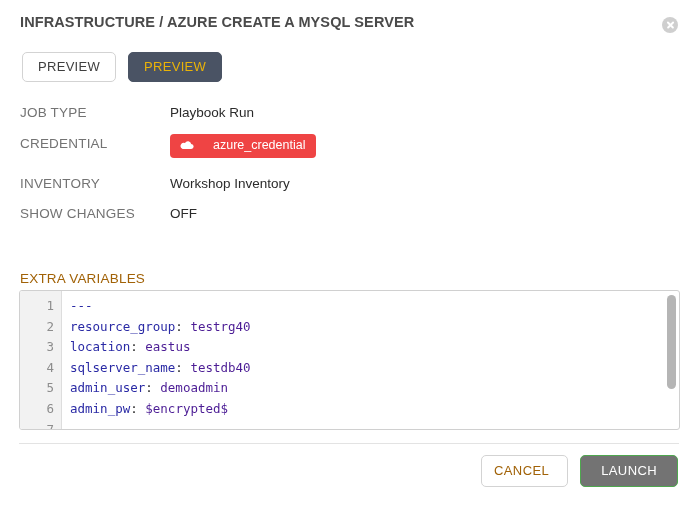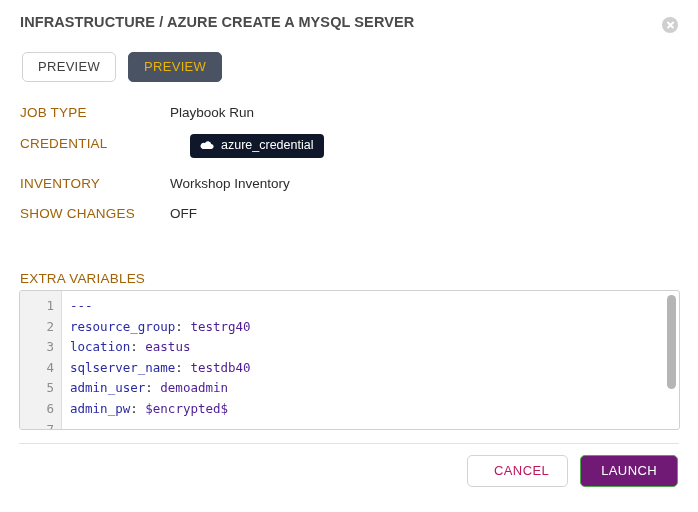--- a/index.html
+++ b/index.html
@@ -99,45 +99,44 @@
     display: flex;
     align-items: flex-start;
     min-height: 21px;
     margin-bottom: 10px;
   }
   .detail-row.tight { margin-bottom: 9px; }
   .detail-label {
     width: 150px;
     flex: 0 0 150px;
     font-size: 13.5px;
-    color: #a16207;
+    color: #737373;
     text-transform: uppercase;
     letter-spacing: 0.2px;
     line-height: 19px;
   }
   .detail-value {
     font-size: 13.5px;
     color: #2b2b2b;
     line-height: 19px;
     text-align: center;
   }
   .credential-row { margin-bottom: 16px; }
 
   .badge {
     display: inline-flex;
     align-items: center;
-    gap: 7px;
-    background: #0f172a;
+    gap: 19px;
+    background: #ef4444;
     color: #ffffff;
     border-radius: 4px;
     padding: 5px 11px 6px 10px;
     font-size: 12.5px;
     line-height: 1;
     cursor: pointer;
-    margin-left: 20px;
   }
   .badge svg { display: block; }
 
   
   .extra-vars-label {
     position: absolute;
     left: 20px;
     top: 271px;
     font-size: 13.5px;
     color: #a16207;
@@ -222,27 +221,27 @@
   .footer {
     position: absolute;
     right: 20px;
     top: 455px;
     display: flex;
     gap: 12px;
   }
   .btn-cancel {
     background: #ffffff;
     border: 1px solid #d3d3d3;
-    color: #be185d;
-    padding: 8px 18px 9px 26px;
+    color: #a16207;
+    padding: 8px 18px 9px 12px;
     font-size: 13px;
     letter-spacing: 0.4px;
   }
   .btn-launch {
-    background: #701a75;
+    background: #737373;
     border: 1px solid #4fa74f;
     color: #ffffff;
     padding: 8px 20px 9px 20px;
     font-size: 13px;
     letter-spacing: 0.4px;
   }
 </style>
 </head>
 <body>
 

